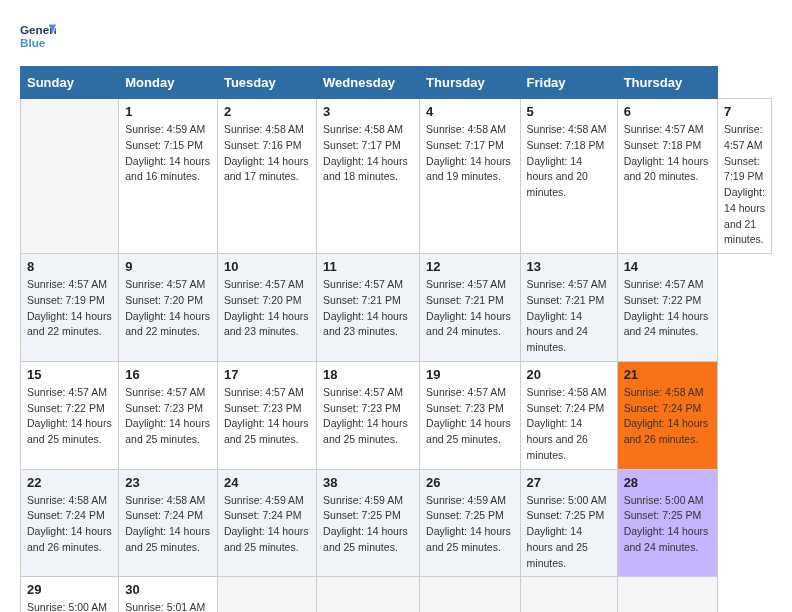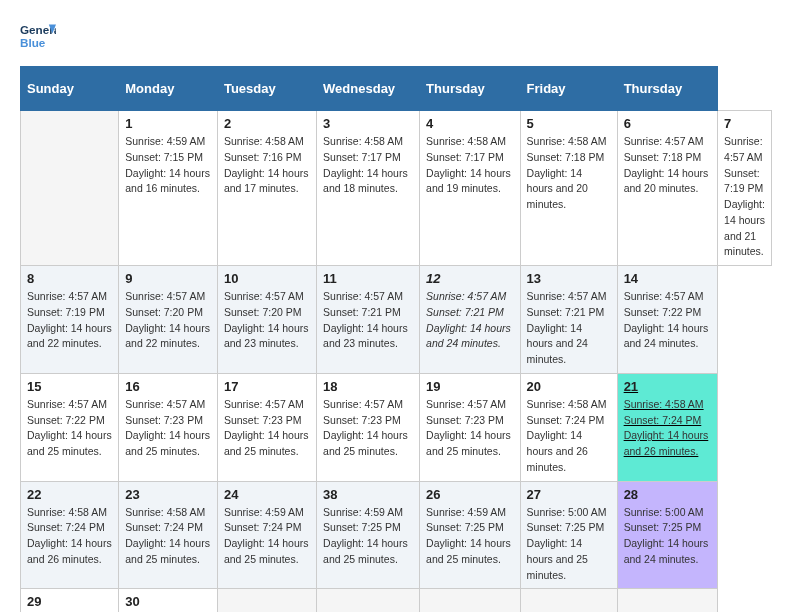--- a/index.html
+++ b/index.html
@@ -38,21 +38,21 @@
       color: #555;
     }
     .calendar {
       width: 100%;
       border-collapse: collapse;
       font-size: 11px;
     }
     .calendar th {
       background-color: #2e6da4;
       color: #fff;
-      padding: 14px 6px;
+      padding: 8px 6px;
       text-align: left;
       font-size: 13px;
       font-weight: bold;
       border: 1px solid #2e6da4;
     }
     .calendar td {
       border: 1px solid #ccc;
       vertical-align: top;
       padding: 5px 6px;
       width: calc(100% / 7);
@@ -196,21 +196,21 @@
         </div>
       </td>
         <td style="background-color: rgb(240, 244, 248);">
         <span class="day-num">11</span>
         <div class="day-info">
           Sunrise: 4:57 AM<br>
           Sunset: 7:21 PM<br>
           Daylight: 14 hours and 23 minutes.
         </div>
       </td>
-        <td style="background-color: rgb(240, 244, 248); font-style: italic;">
+        <td style="background-color: rgb(240, 244, 248);">
         <span class="day-num">12</span>
         <div class="day-info">
           Sunrise: 4:57 AM<br>
           Sunset: 7:21 PM<br>
           Daylight: 14 hours and 24 minutes.
         </div>
       </td>
         <td style="background-color: rgb(240, 244, 248);">
         <span class="day-num">13</span>
         <div class="day-info">
@@ -270,21 +270,21 @@
         </div>
       </td>
         <td style="background-color: rgb(255, 255, 255);">
         <span class="day-num">20</span>
         <div class="day-info">
           Sunrise: 4:58 AM<br>
           Sunset: 7:24 PM<br>
           Daylight: 14 hours and 26 minutes.
         </div>
       </td>
-        <td style="background-color: #5eead4; text-decoration: underline;">
+        <td style="background-color: #f97316;">
         <span class="day-num">21</span>
         <div class="day-info">
           Sunrise: 4:58 AM<br>
           Sunset: 7:24 PM<br>
           Daylight: 14 hours and 26 minutes.
         </div>
       </td>
       </tr>
       <tr>
         <td style="background-color: rgb(240, 244, 248);">

